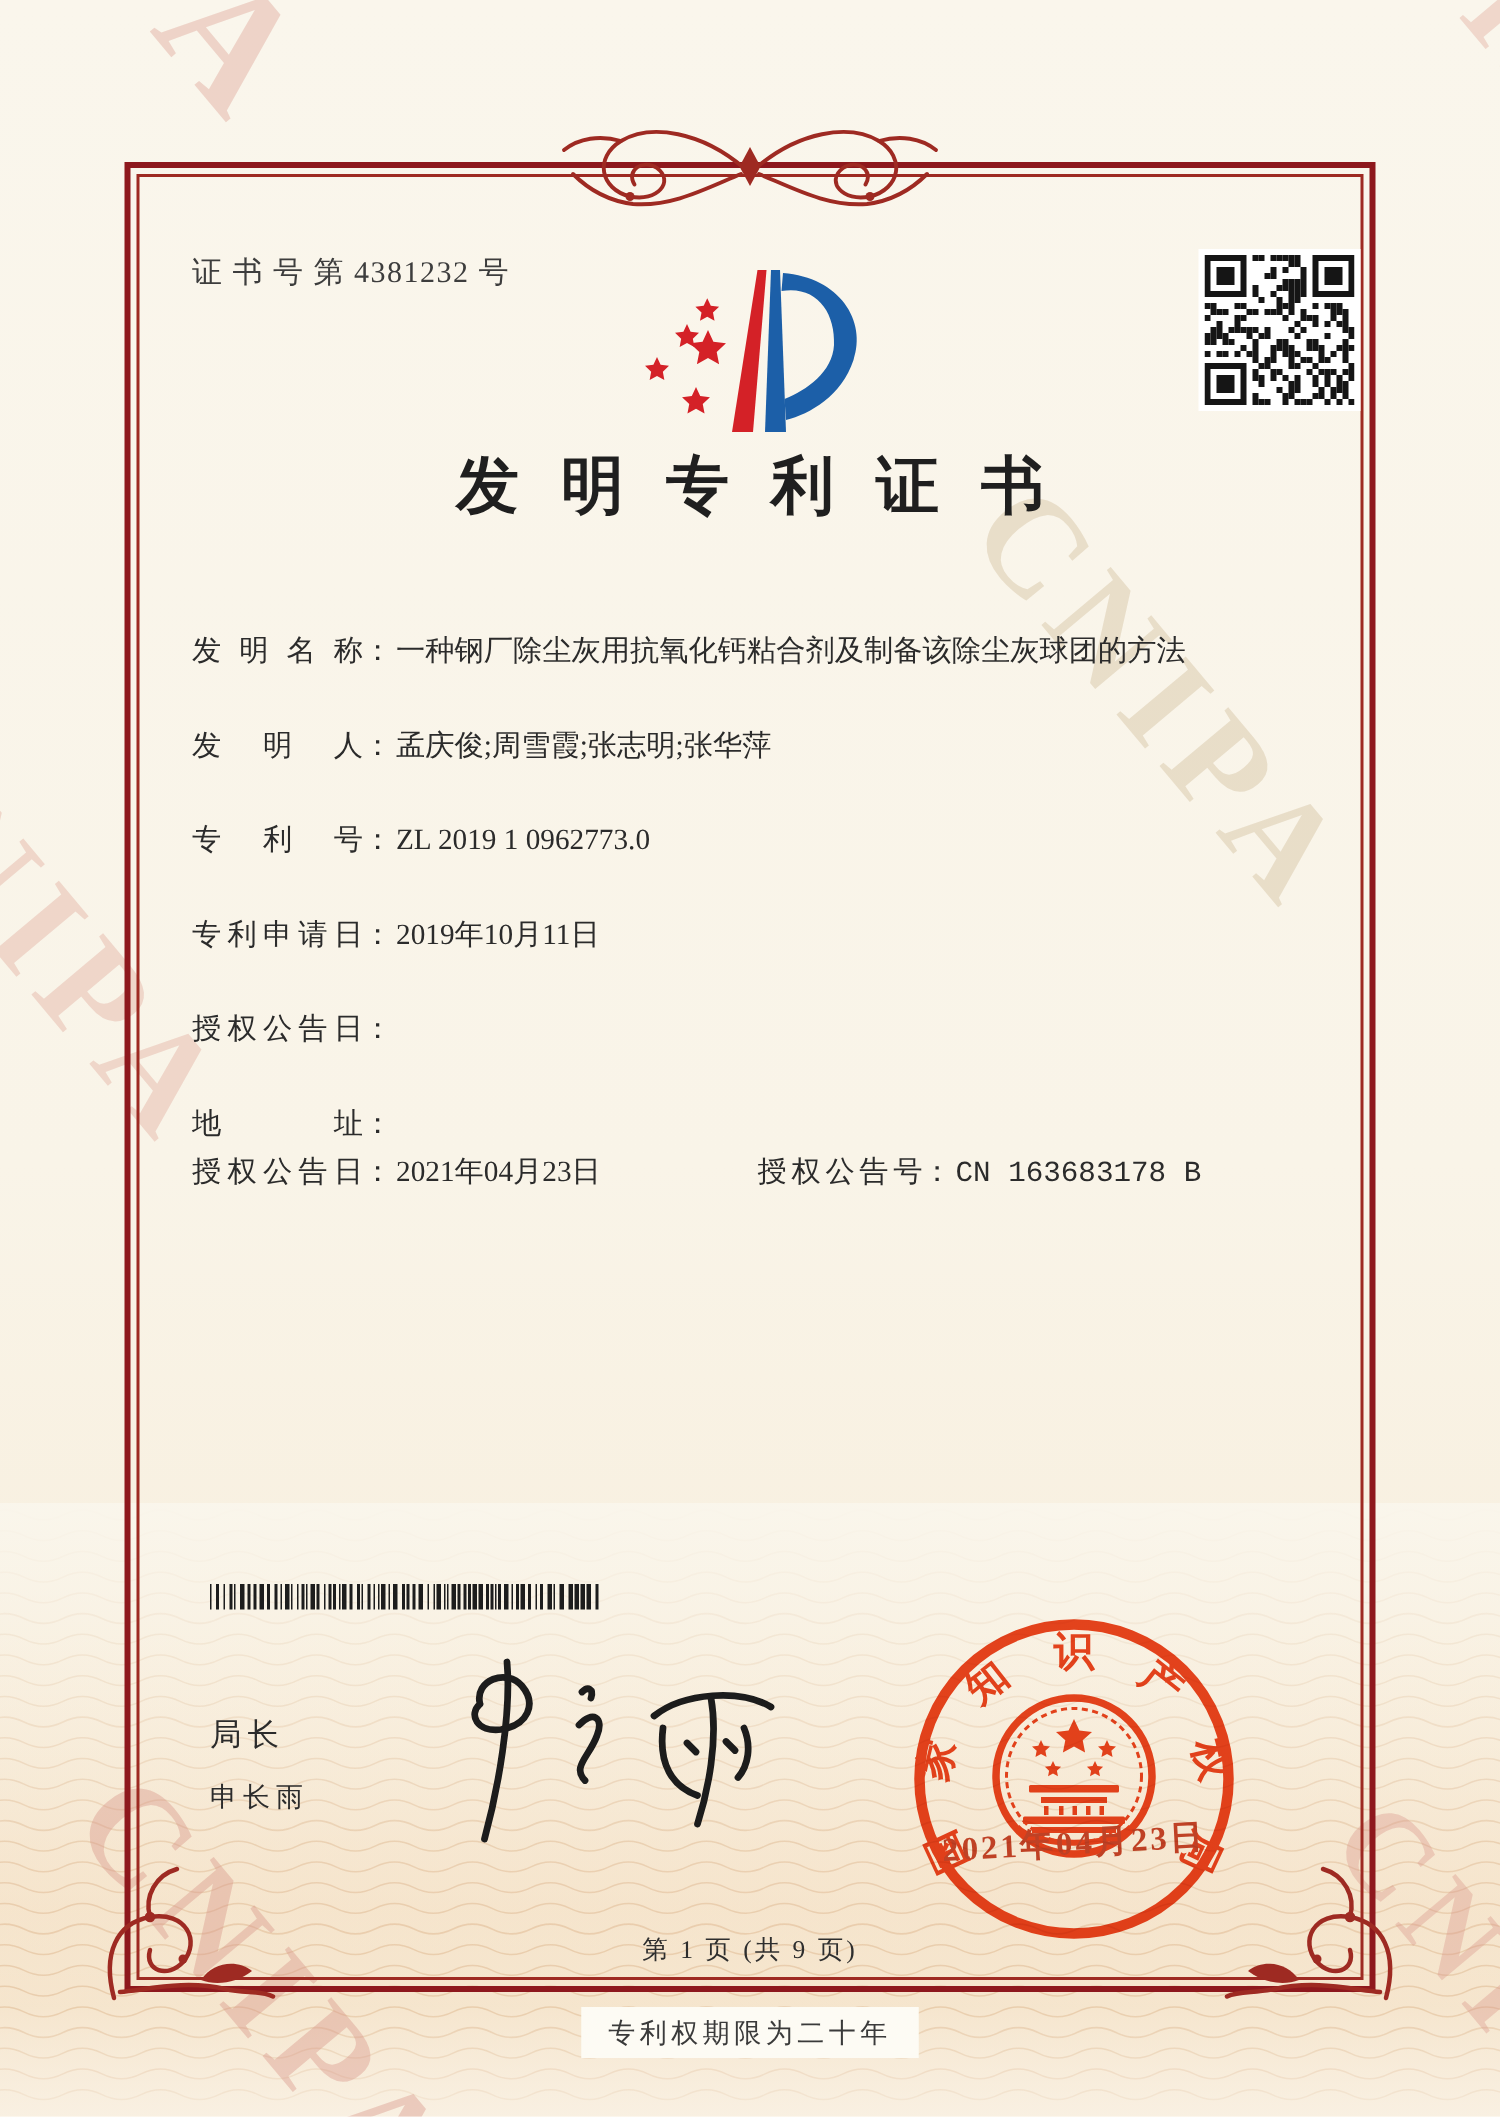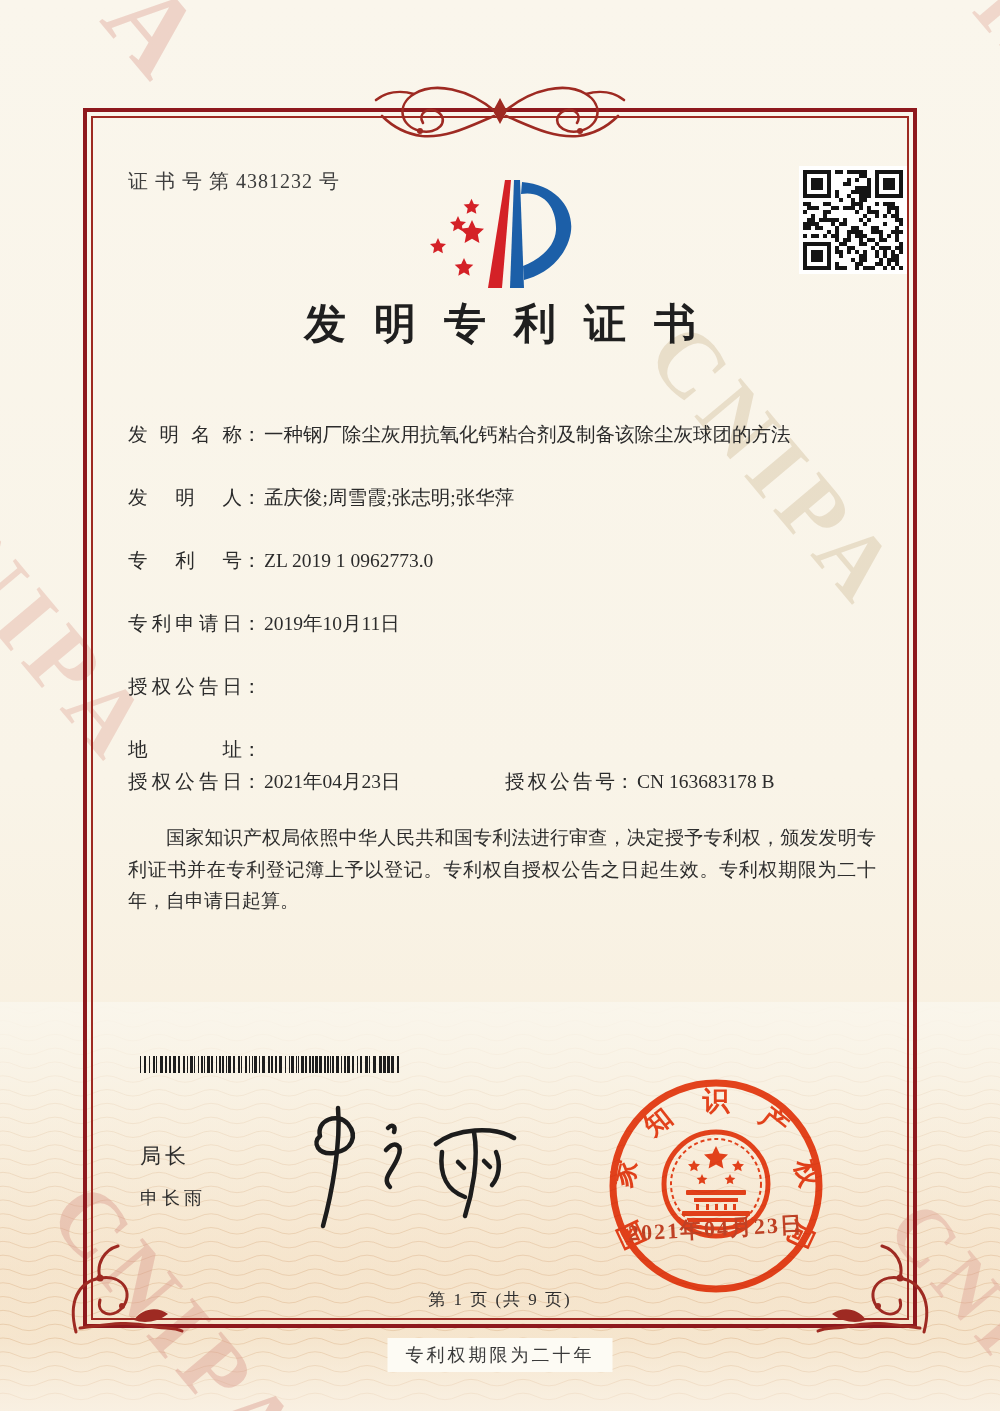--- a/index.html
+++ b/index.html
@@ -31,21 +31,21 @@
   .logo{left:412px;top:158px;}
   .title{left:0;top:296px;width:1000px;text-align:center;font-size:42px;font-weight:bold;
          letter-spacing:28px;text-indent:28px;color:#1f1f1f;}
   
   .fields{left:128px;top:422px;width:748px;font-size:19.5px;color:#2b2b2b;}
   .frow{position:relative;display:flex;align-items:baseline;margin-bottom:37px;line-height:26px;}
   .flabel{display:inline-block;width:114px;text-align:justify;text-align-last:justify;flex:none;}
   .fcolon{flex:none;width:22px;}
   .fvalue{flex:1;}
   .addr2{margin-left:136px;margin-top:-31px;margin-bottom:10px;line-height:31px;font-size:19.5px;}
-  .grant2{position:absolute;left:377px;top:0;display:flex;align-items:baseline;}
+  .grant2{position:absolute;left:377px;top:0;display:flex;align-items:baseline;font-family:Liberation Mono, monospace;}
   .grant2 .flabel{width:110px;}
   
   .paras{left:128px;top:822px;width:748px;font-size:19px;line-height:31.5px;color:#2e2e2e;text-align:justify;}
   .paras p{margin:0 0 1px 0;text-indent:2em;}
   
   .barcode{left:140px;top:1056px;width:264px;height:17px;font-size:0;}
   .barcode i{display:inline-block;height:100%;background:#1d1d1d;}
   .barcode em{display:inline-block;height:100%;}
   
   .signer-title{left:140px;top:1142px;font-size:21px;letter-spacing:4px;color:#2b2b2b;}
@@ -409,21 +409,20 @@
     <span class="fvalue">2021年04月23日</span>
     <span class="grant2">
       <span class="flabel">授权公告号</span>
         <span class="fcolon">：</span>
       <span>CN 163683178 B</span>
     </span>
   </div>
 </div>
 
 <div class="abs paras">
-  <p>国家知识产权局依照中华人民共和国专利法进行审查，决定授予专利权，颁发发明专利证书并在专利登记簿上予以登记。专利权自授权公告之日起生效。专利权期限为二十年，自申请日起算。</p>
 </div>
 
 <div class="abs barcode" id="barcode"><i style="width:1px"></i><em style="width:3px"></em><i style="width:2px"></i><em style="width:3px"></em><i style="width:1px"></i><em style="width:3px"></em><i style="width:2px"></i><em style="width:1px"></em><i style="width:1px"></i><em style="width:3px"></em><i style="width:3px"></i><em style="width:2px"></em><i style="width:2px"></i><em style="width:2px"></em><i style="width:2px"></i><em style="width:2px"></em><i style="width:3px"></i><em style="width:2px"></em><i style="width:2px"></i><em style="width:3px"></em><i style="width:2px"></i><em style="width:2px"></em><i style="width:1px"></i><em style="width:2px"></em><i style="width:3px"></i><em style="width:1px"></em><i style="width:1px"></i><em style="width:3px"></em><i style="width:1px"></i><em style="width:2px"></em><i style="width:2px"></i><em style="width:1px"></em><i style="width:1px"></i><em style="width:2px"></em><i style="width:3px"></i><em style="width:1px"></em><i style="width:2px"></i><em style="width:3px"></em><i style="width:1px"></i><em style="width:2px"></em><i style="width:2px"></i><em style="width:1px"></em><i style="width:2px"></i><em style="width:2px"></em><i style="width:1px"></i><em style="width:1px"></em><i style="width:3px"></i><em style="width:2px"></em><i style="width:2px"></i><em style="width:3px"></em><i style="width:2px"></i><em style="width:1px"></em><i style="width:1px"></i><em style="width:3px"></em><i style="width:2px"></i><em style="width:2px"></em><i style="width:1px"></i><em style="width:2px"></em><i style="width:1px"></i><em style="width:1px"></em><i style="width:3px"></i><em style="width:2px"></em><i style="width:1px"></i><em style="width:2px"></em><i style="width:3px"></i><em style="width:3px"></em><i style="width:2px"></i><em style="width:1px"></em><i style="width:2px"></i><em style="width:2px"></em><i style="width:2px"></i><em style="width:2px"></em><i style="width:3px"></i><em style="width:3px"></em><i style="width:1px"></i><em style="width:3px"></em><i style="width:1px"></i><em style="width:1px"></em><i style="width:3px"></i><em style="width:2px"></em><i style="width:1px"></i><em style="width:1px"></em><i style="width:1px"></i><em style="width:2px"></em><i style="width:3px"></i><em style="width:1px"></em><i style="width:2px"></i><em style="width:2px"></em><i style="width:2px"></i><em style="width:1px"></em><i style="width:2px"></i><em style="width:1px"></em><i style="width:3px"></i><em style="width:1px"></em><i style="width:3px"></i><em style="width:2px"></em><i style="width:2px"></i><em style="width:1px"></em><i style="width:2px"></i><em style="width:1px"></em><i style="width:1px"></i><em style="width:1px"></em><i style="width:2px"></i><em style="width:2px"></em><i style="width:3px"></i><em style="width:2px"></em><i style="width:1px"></i><em style="width:2px"></em><i style="width:2px"></i><em style="width:1px"></em><i style="width:3px"></i><em style="width:2px"></em><i style="width:2px"></i><em style="width:3px"></em><i style="width:1px"></i><em style="width:2px"></em><i style="width:2px"></i><em style="width:3px"></em><i style="width:3px"></i><em style="width:1px"></em><i style="width:1px"></i><em style="width:3px"></em><i style="width:3px"></i><em style="width:3px"></em><i style="width:3px"></i><em style="width:1px"></em><i style="width:3px"></i><em style="width:1px"></em><i style="width:3px"></i><em style="width:1px"></em><i style="width:3px"></i><em style="width:3px"></em><i style="width:2px"></i><em style="width:2px"></em></div>
 
 <div class="abs signer-title">局长</div>
 <div class="abs signer-name">申长雨</div>
 
 <svg class="abs signature" width="280" height="135" viewBox="0 0 280 135">
   <g stroke="#1c1c1c" stroke-width="4.5" fill="none" stroke-linecap="round" stroke-linejoin="round">
     <path d="M52,38 C48,22 70,14 80,26 C90,38 84,52 66,55 C50,57 44,45 52,38"></path>

